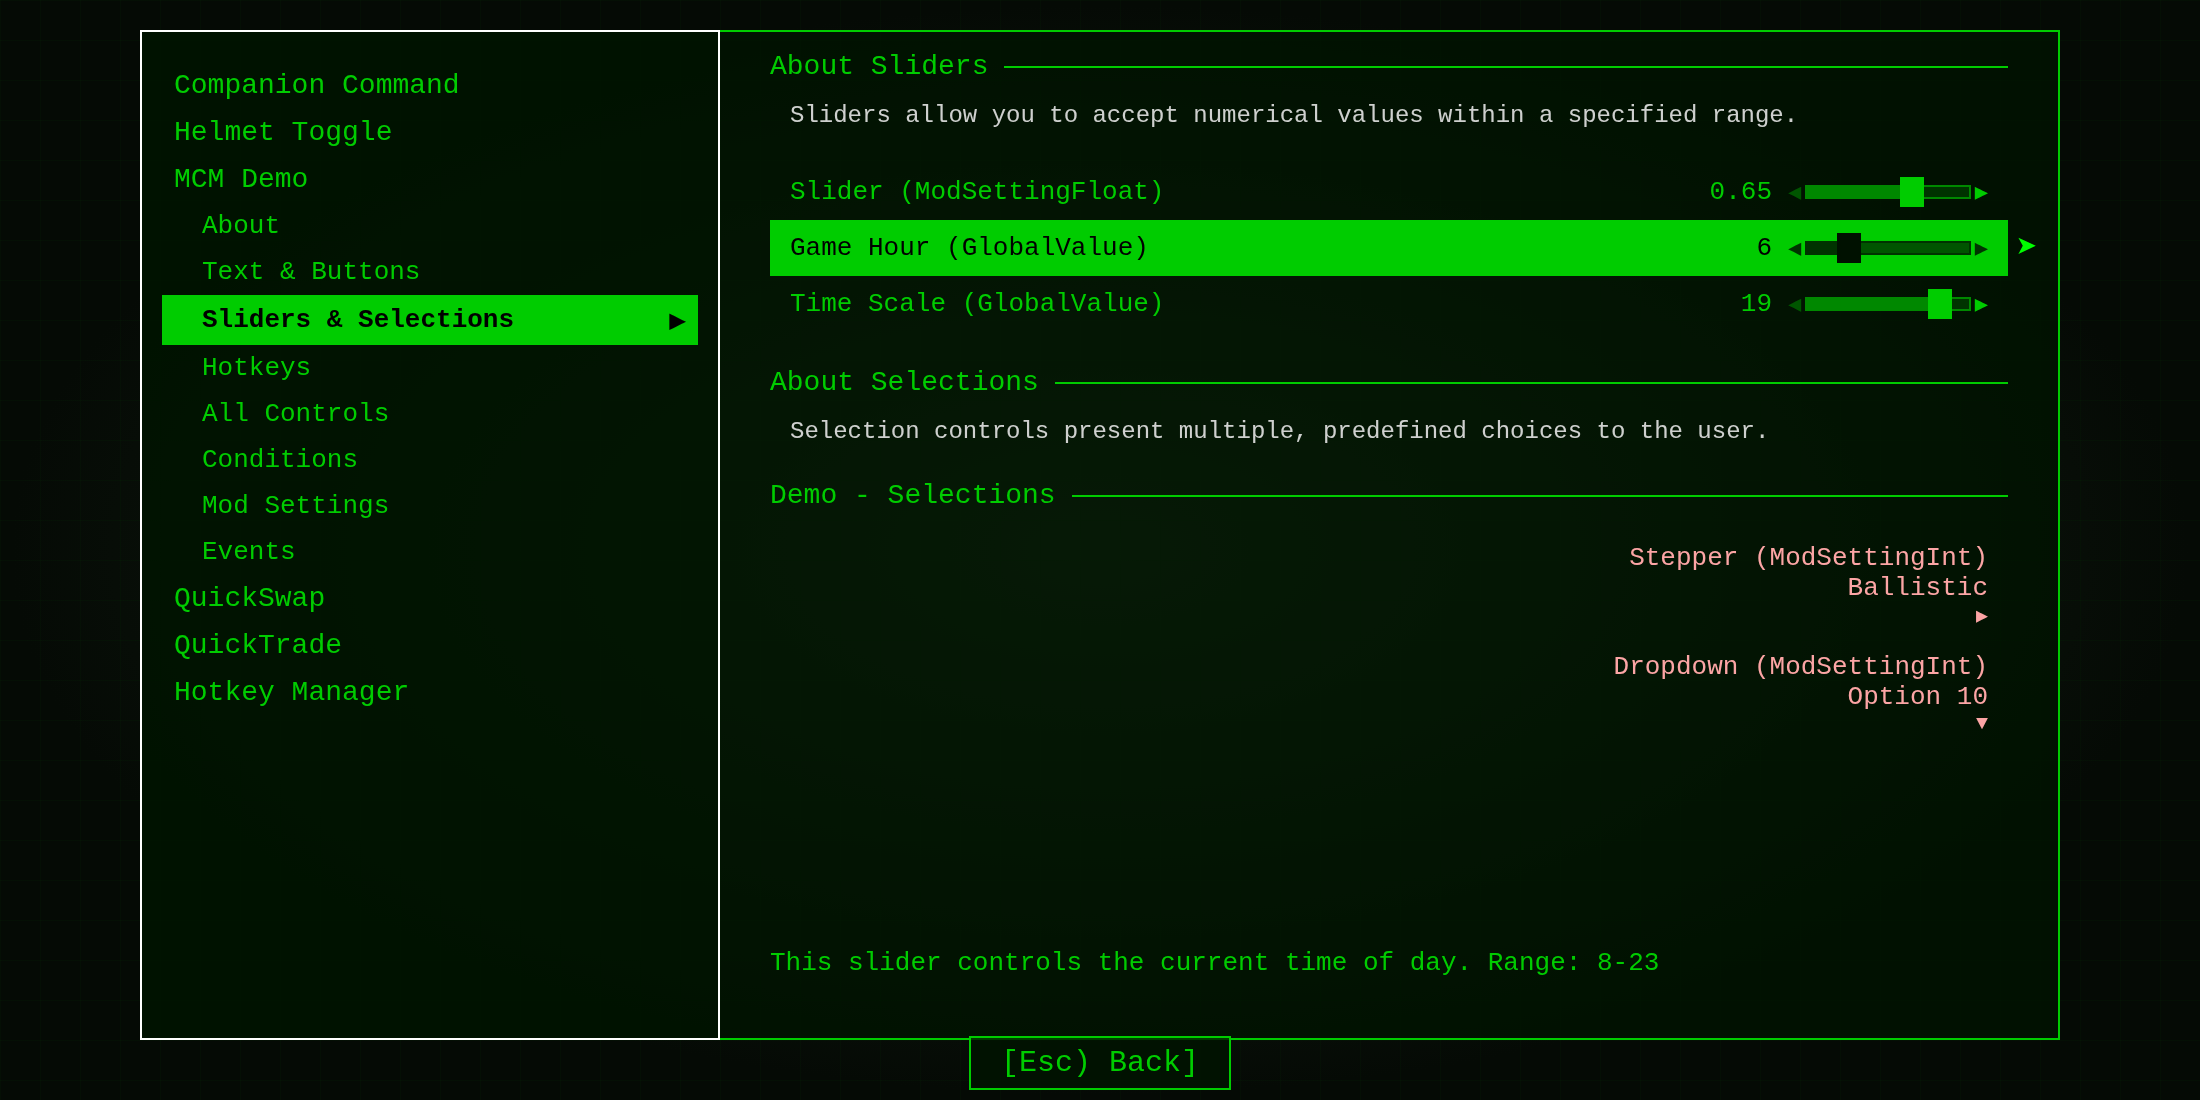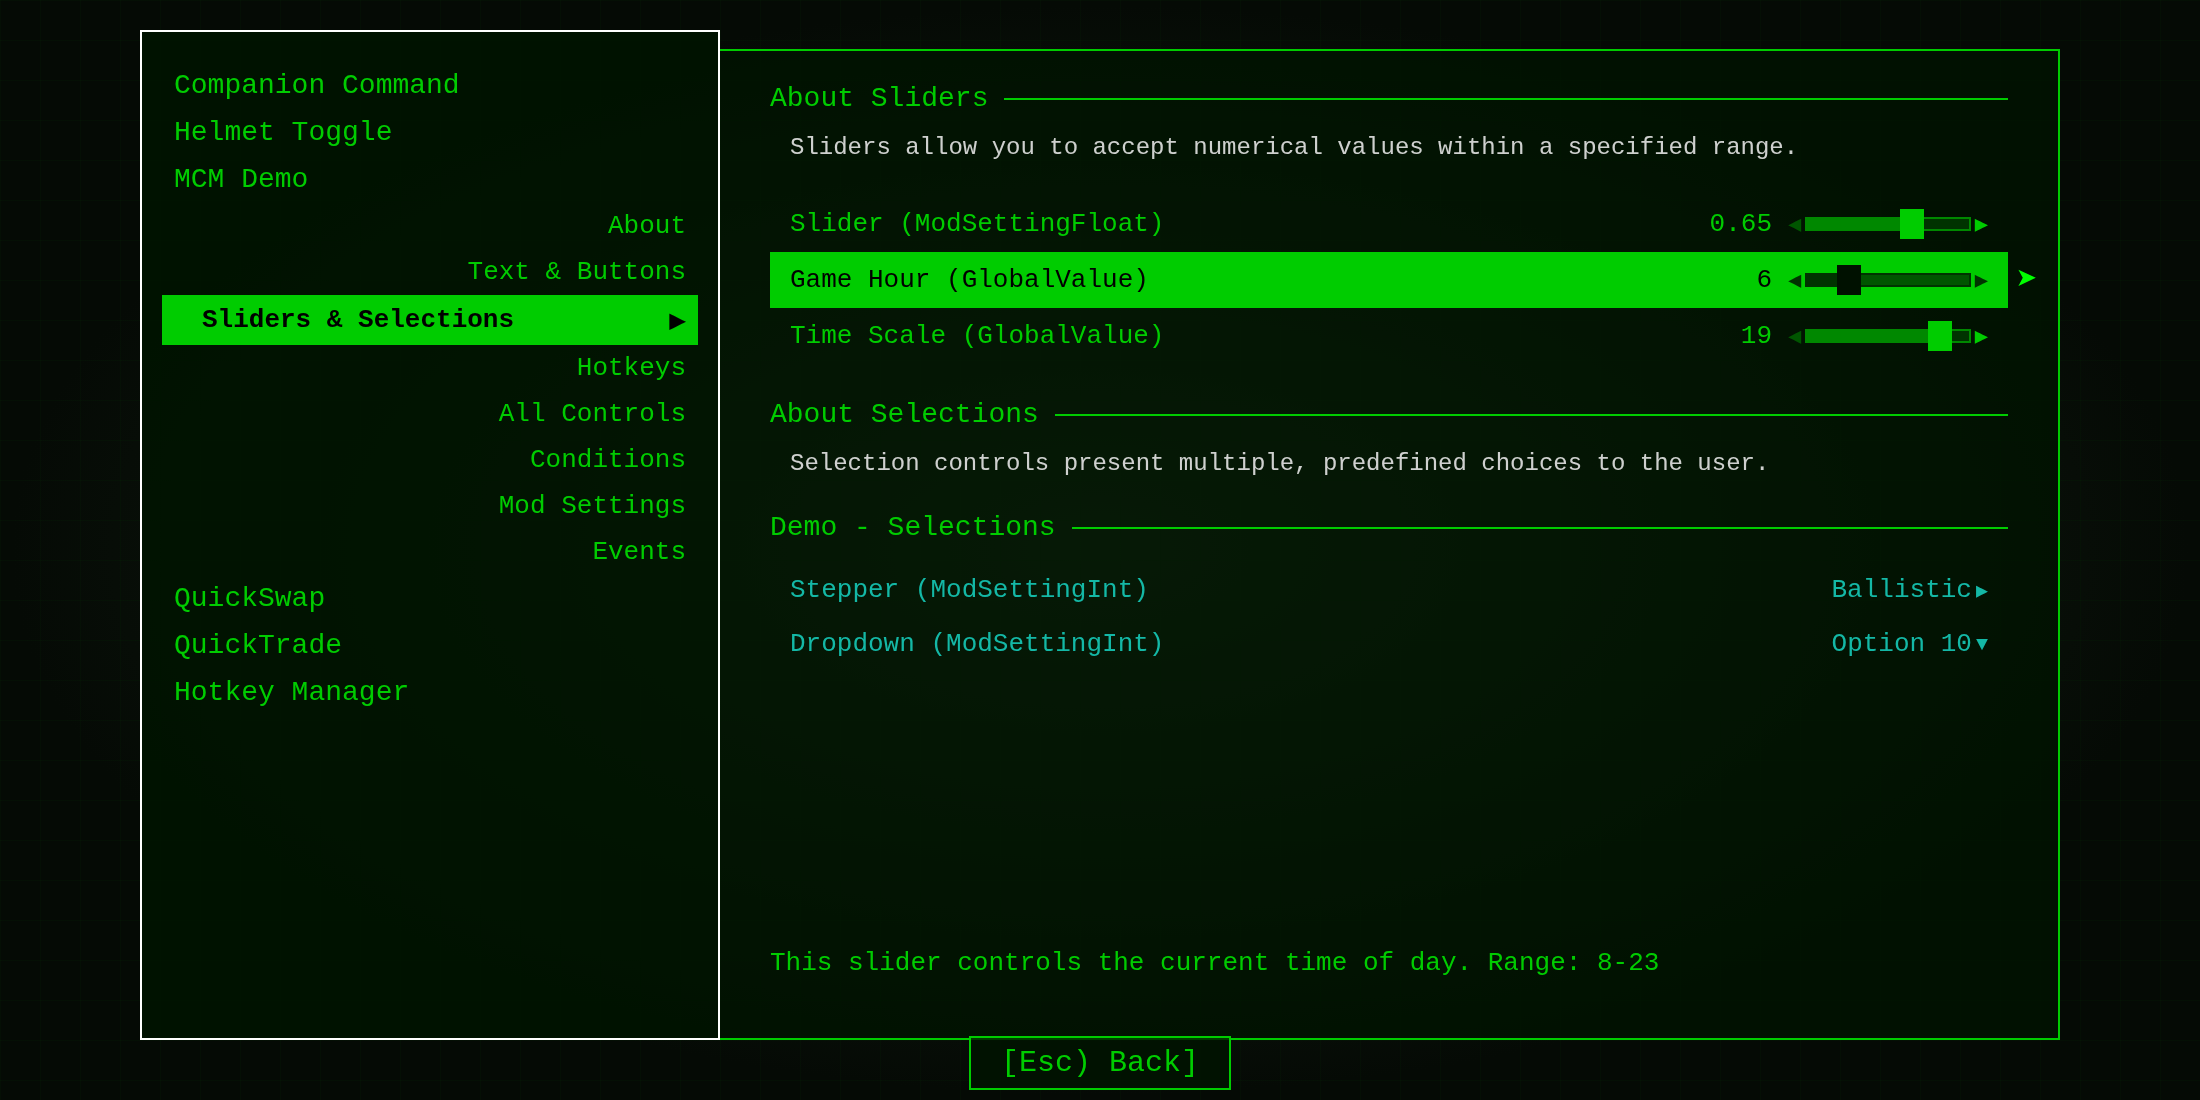--- a/index.html
+++ b/index.html
@@ -49,38 +49,36 @@
       padding: 30px 20px;
       flex-shrink: 0;
     }
 
     
     .right-panel {
       flex: 1;
       border: 2px solid #00cc00;
       border-left: none;
       background: rgba(0, 20, 0, 0.75);
-      padding: 32px 50px;
+      padding: 19px 50px;
       position: relative;
-      margin-top: 19px;
     }
 
     
     .nav-item {
       color: #00cc00;
       font-size: 28px;
       padding: 8px 12px;
       cursor: pointer;
       white-space: nowrap;
     }
 
     .nav-item.sub {
       padding-left: 40px;
       font-size: 26px;
-      text-align: right;
     }
 
     .nav-item.selected {
       background: #00cc00;
       color: #000;
       font-weight: bold;
       display: flex;
       align-items: center;
       justify-content: space-between;
     }
@@ -184,24 +182,25 @@
       transform: translateY(-50%);
     }
 
     .slider-row.highlighted .slider-thumb {
       background: #001100;
     }
 
     
     .selection-row {
       display: flex;
-      align-items: center;
+      align-items: flex-end;
       padding: 12px 20px;
       font-size: 26px;
-      color: #14b8a6;
+      color: #fca5a5;
+      flex-direction: column;
     }
 
     .selection-label {
       flex: 1;
     }
 
     .selection-value {
       font-size: 26px;
     }
 

